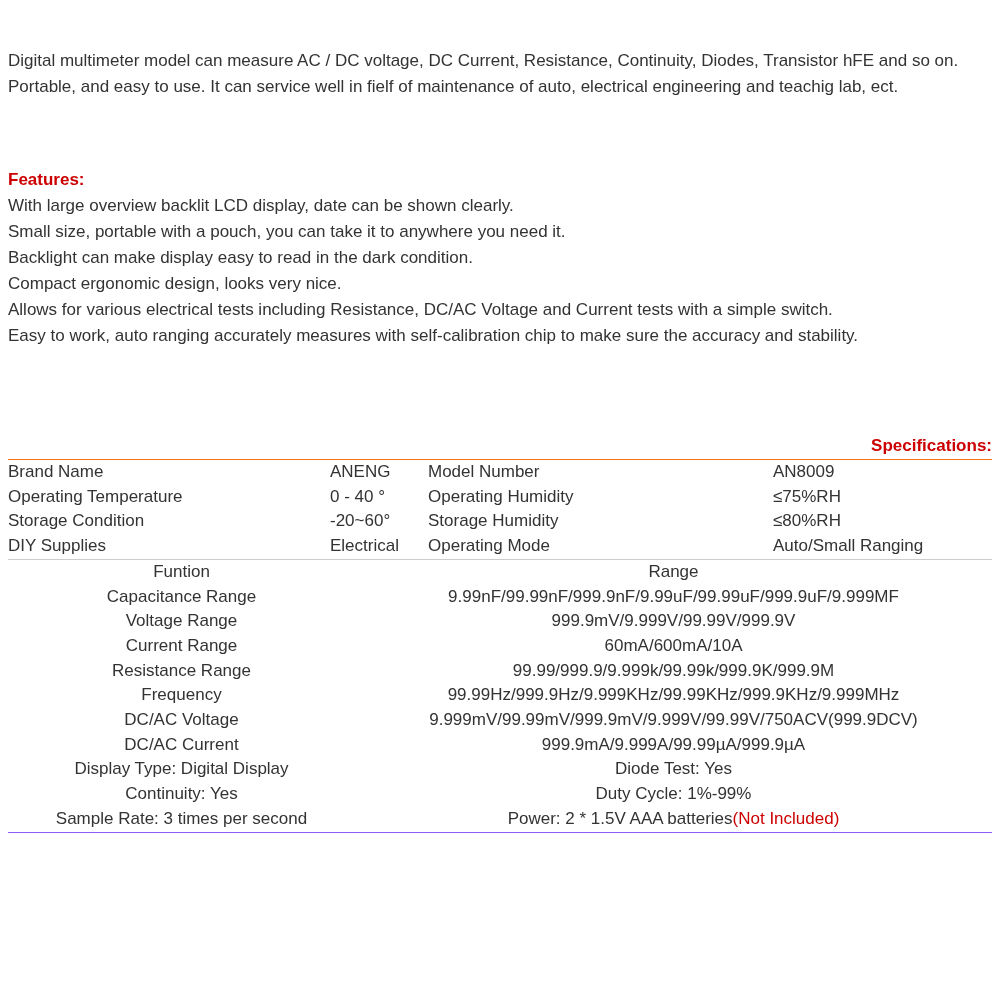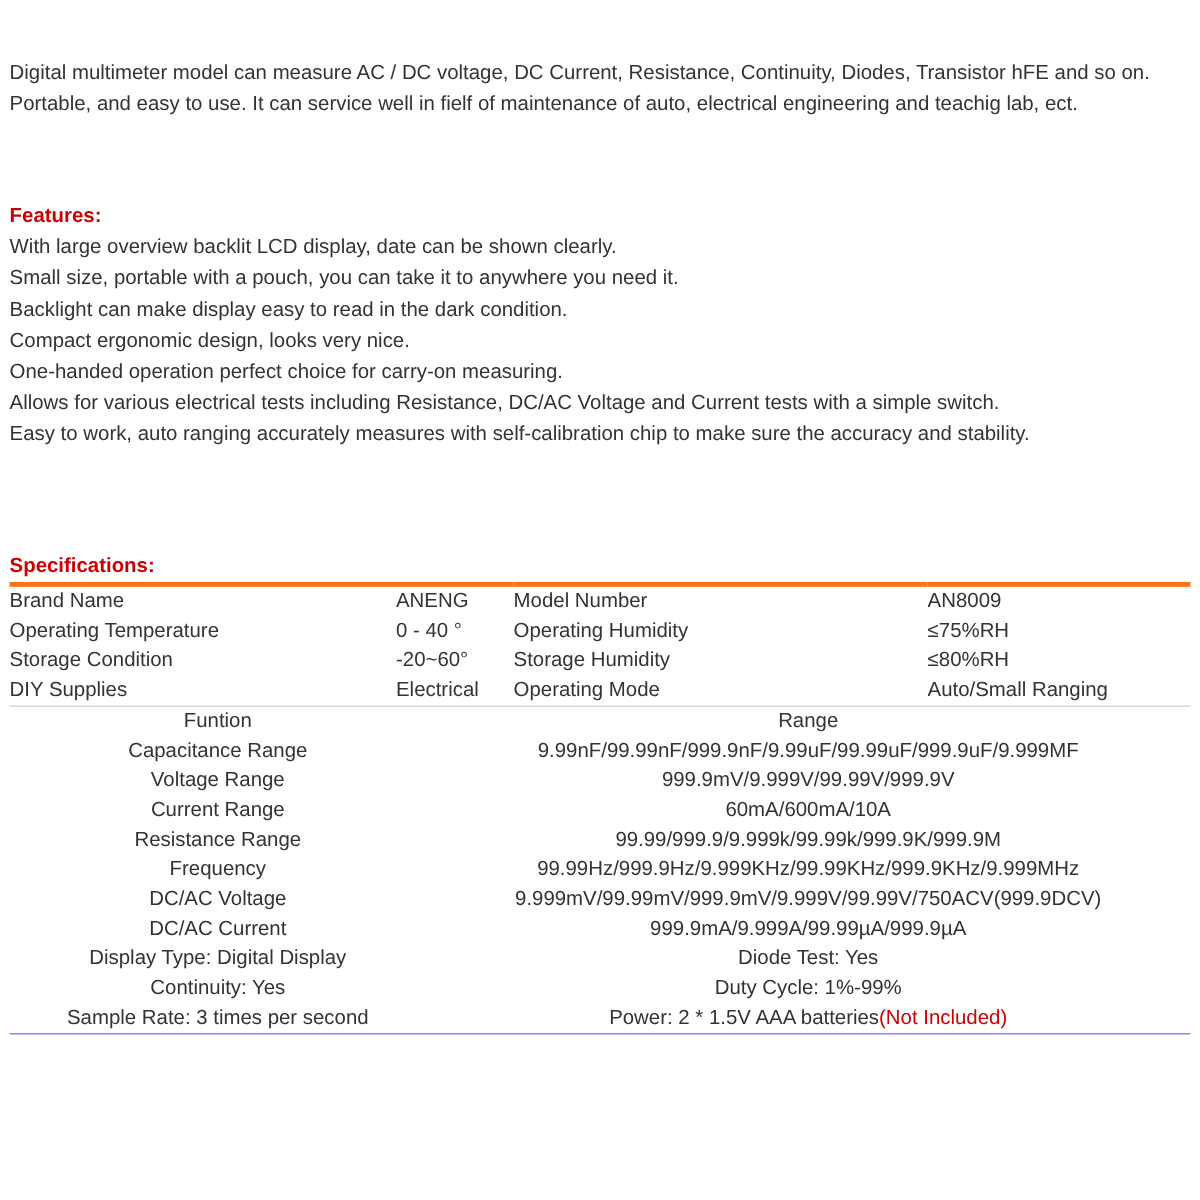--- a/index.html
+++ b/index.html
@@ -30,28 +30,28 @@
     font-weight: bold;
     line-height: 26px;
     margin: 0;
   }
   .features-heading { margin-top: 67px; }
   .features p {
     margin: 0;
     font-size: 17px;
     line-height: 26px;
   }
-  .specs-heading { margin-top: 84px; }
+  .specs-heading { margin-top: 84px; text-align: right; }
   table {
     border-collapse: collapse;
     table-layout: fixed;
     width: 984px;
   }
   .spec-table-info {
-    border-top: 4px solid #f97316;
+    border-top: 1px solid #f97316;
   }
   .spec-table-range {
     border-top: 1px solid #cccccc;
     border-bottom: 1px solid #8b5cf6;
     text-align: center;
   }
   td {
     font-size: 17px;
     line-height: 20.7px;
     padding: 2px 0;
@@ -68,21 +68,20 @@
 <div class="page">
 
   <p class="intro">Digital multimeter model can measure AC / DC voltage, DC Current, Resistance, Continuity, Diodes, Transistor hFE and so on. Portable, and easy to use. It can service well in fielf of maintenance of auto, electrical engineering and teachig lab, ect.</p>
 
   <h3 class="red-heading features-heading">Features:</h3>
   <div class="features">
     <p>With large overview backlit LCD display, date can be shown clearly.</p>
     <p>Small size, portable with a pouch, you can take it to anywhere you need it.</p>
     <p>Backlight can make display easy to read in the dark condition.</p>
     <p>Compact ergonomic design, looks very nice.</p>
-    <p>One-handed operation perfect choice for carry-on measuring.</p>
     <p>Allows for various electrical tests including Resistance, DC/AC Voltage and Current tests with a simple switch.</p>
     <p>Easy to work, auto ranging accurately measures with self-calibration chip to make sure the accuracy and stability.</p>
   </div>
 
   <h3 class="red-heading specs-heading">Specifications:</h3>
 
   <table class="spec-table-info">
     <colgroup>
         <col style="width:322px">
         <col style="width:98px">

